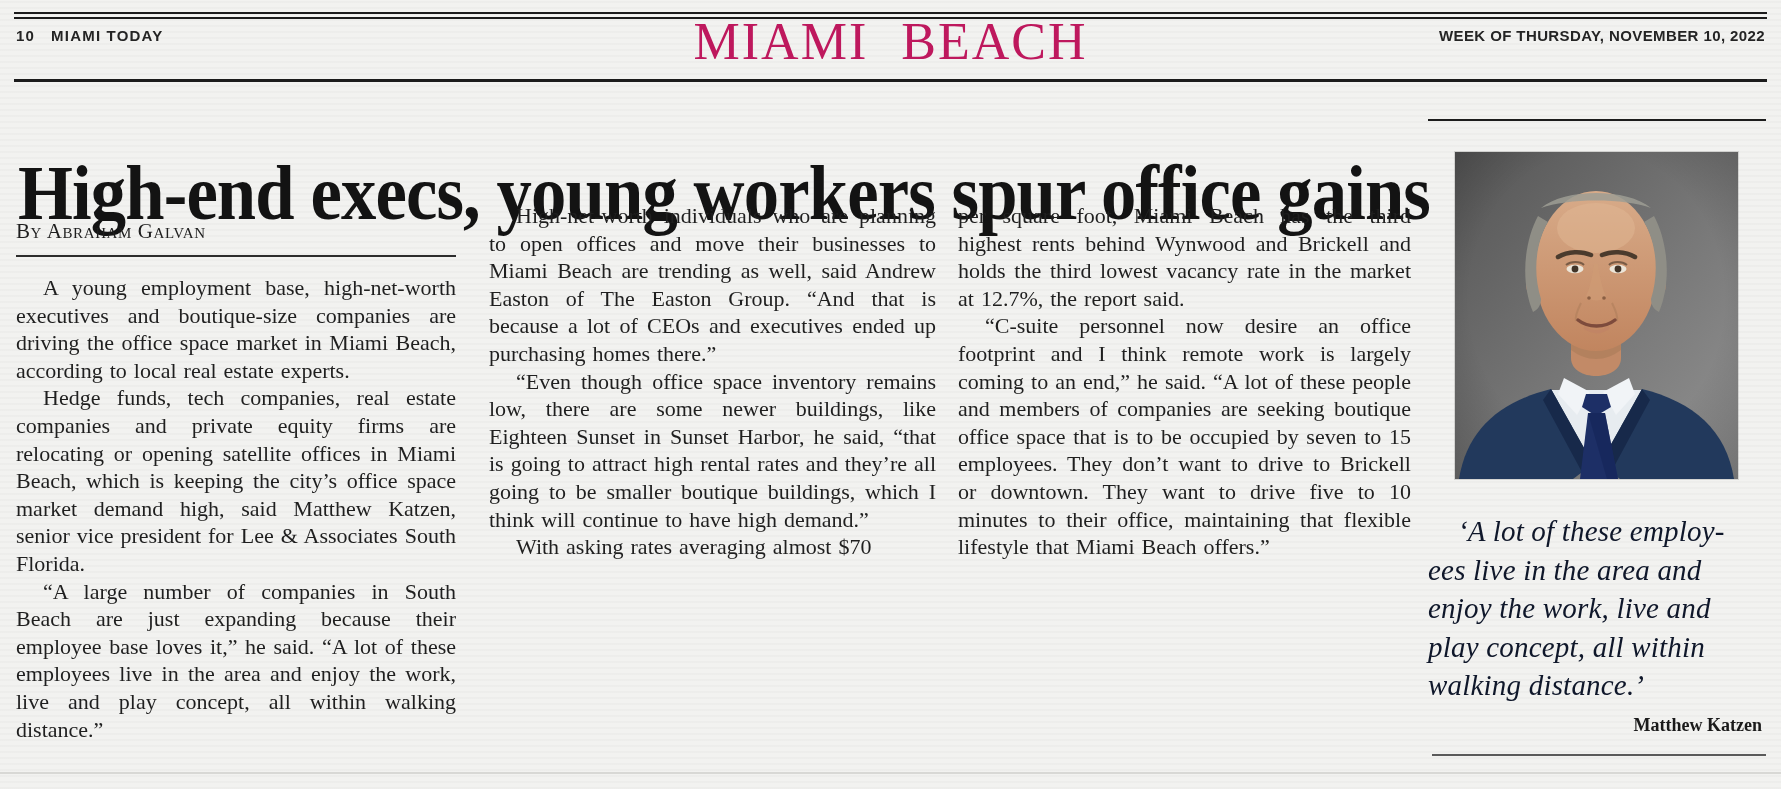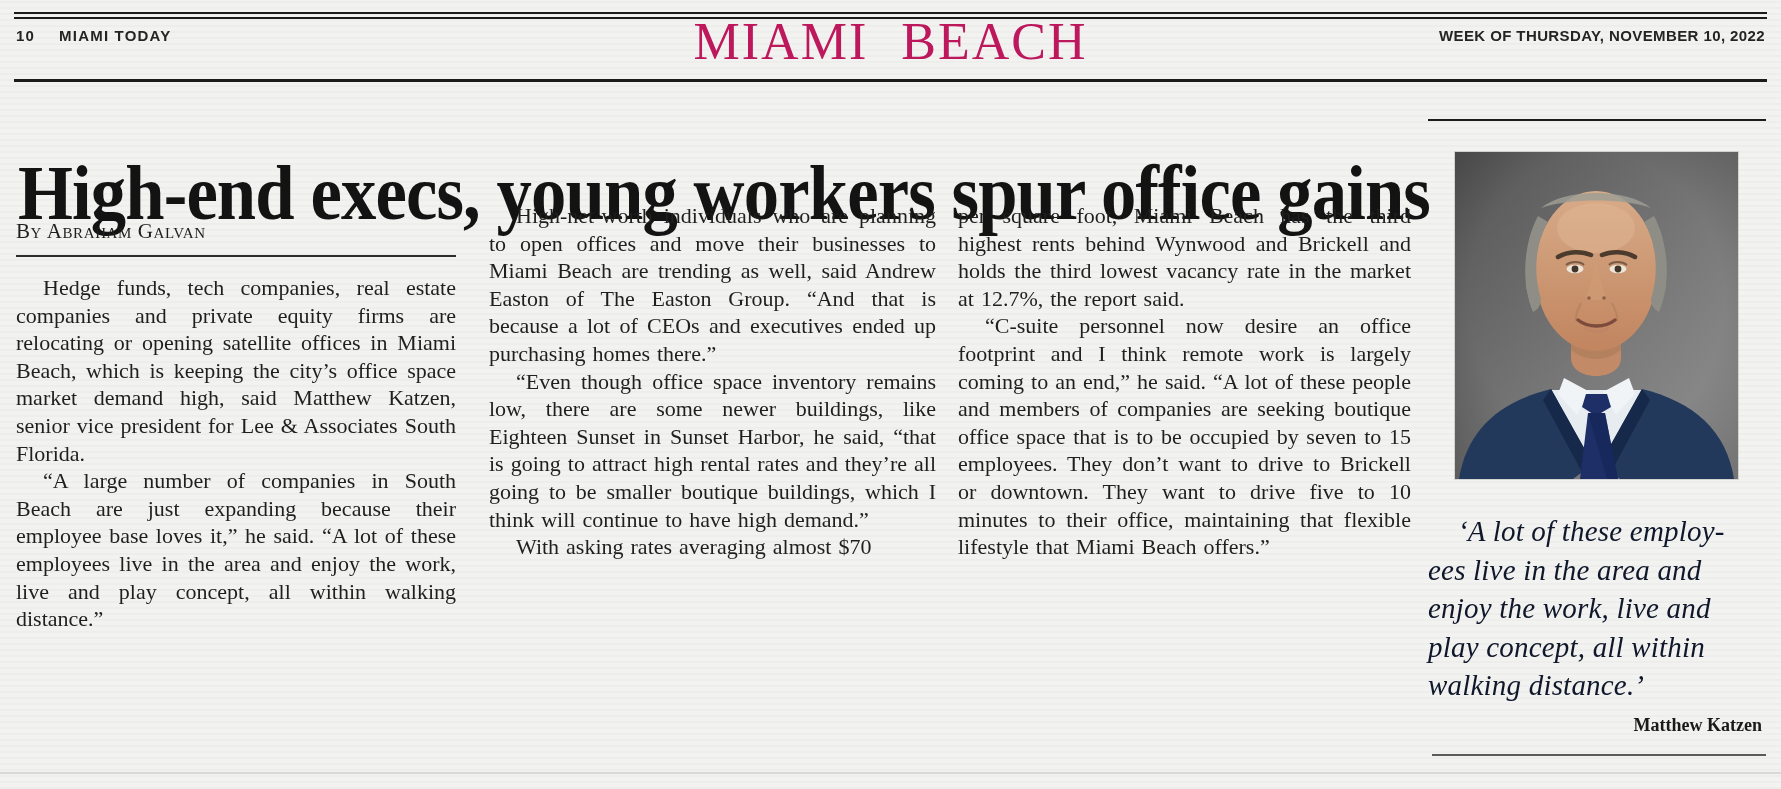--- a/index.html
+++ b/index.html
@@ -18,21 +18,21 @@
   .hr-mast-bot{ left:14px; right:14px; top:79px; height:3px; }
   .hr-sidebar-top { left:1428px; width:338px; top:119px; height:2px; }
   .hr-sidebar-bot { left:1432px; width:334px; top:754px; height:2px; background:#5a5a5a; }
   .hr-page-bot { left:0; right:0; top:772px; height:2px; background:#d8d8d5; }
 
   .mast-left {
     position:absolute; left:16px; top:27px;
     font-family:"Liberation Sans", sans-serif; font-size:15px; font-weight:700;
     letter-spacing:1.2px; color:#242424;
   }
-  .mast-left .pageno { margin-right:24px; }
+  .mast-left .pageno { margin-right:16px; }
   .mast-center {
     position:absolute; left:0; right:0; top:12px; text-align:center;
     font-family:"Liberation Serif", serif; font-size:52px; line-height:60px;
     letter-spacing:2px; word-spacing:18px; color:#be185d;
   }
   .mast-right {
     position:absolute; right:16px; top:27px;
     font-family:"Liberation Sans", sans-serif; font-size:15px; font-weight:700;
     letter-spacing:0.4px; color:#242424;margin-left:16px;
   }
@@ -93,20 +93,21 @@
   <div class="mast-center">MIAMI BEACH</div>
   <div class="mast-right">WEEK OF THURSDAY, NOVEMBER 10, 2022</div>
   <div class="hr hr-mast-bot"></div>
 
   <h1 class="headline">High-end execs, young workers spur office gains</h1>
 
   <div class="column col1">
     <div class="byline">By Abraham Galvan</div>
     <div class="byline-rule"></div>
     <div class="paras">
+        <p>A young employment base, high-net-worth executives and boutique-size companies are driving the office space market in Miami Beach, according to local real estate experts.</p>
         <p>Hedge funds, tech companies, real estate companies and private equity firms are relocating or opening satellite offices in Miami Beach, which is keeping the city’s office space market demand high, said Matthew Katzen, senior vice president for Lee &amp; Associates South Florida.</p>
         <p>“A large number of companies in South Beach are just expanding because their employee base loves it,” he said. “A lot of these employees live in the area and enjoy the work, live and play concept, all within walking distance.”</p>
       </div>
   </div>
 
   <div class="column col2">
     <div class="paras">
         <p>High-net-worth individuals who are planning to open offices and move their businesses to Miami Beach are trending as well, said Andrew Easton of The Easton Group. “And that is because a lot of CEOs and executives ended up purchasing homes there.”</p>
         <p>“Even though office space inventory remains low, there are some newer buildings, like Eighteen Sunset in Sunset Harbor, he said, “that is going to attract high rental rates and they’re all going to be smaller boutique buildings, which I think will continue to have high demand.”</p>
         <p>With asking rates averaging almost $70</p>

